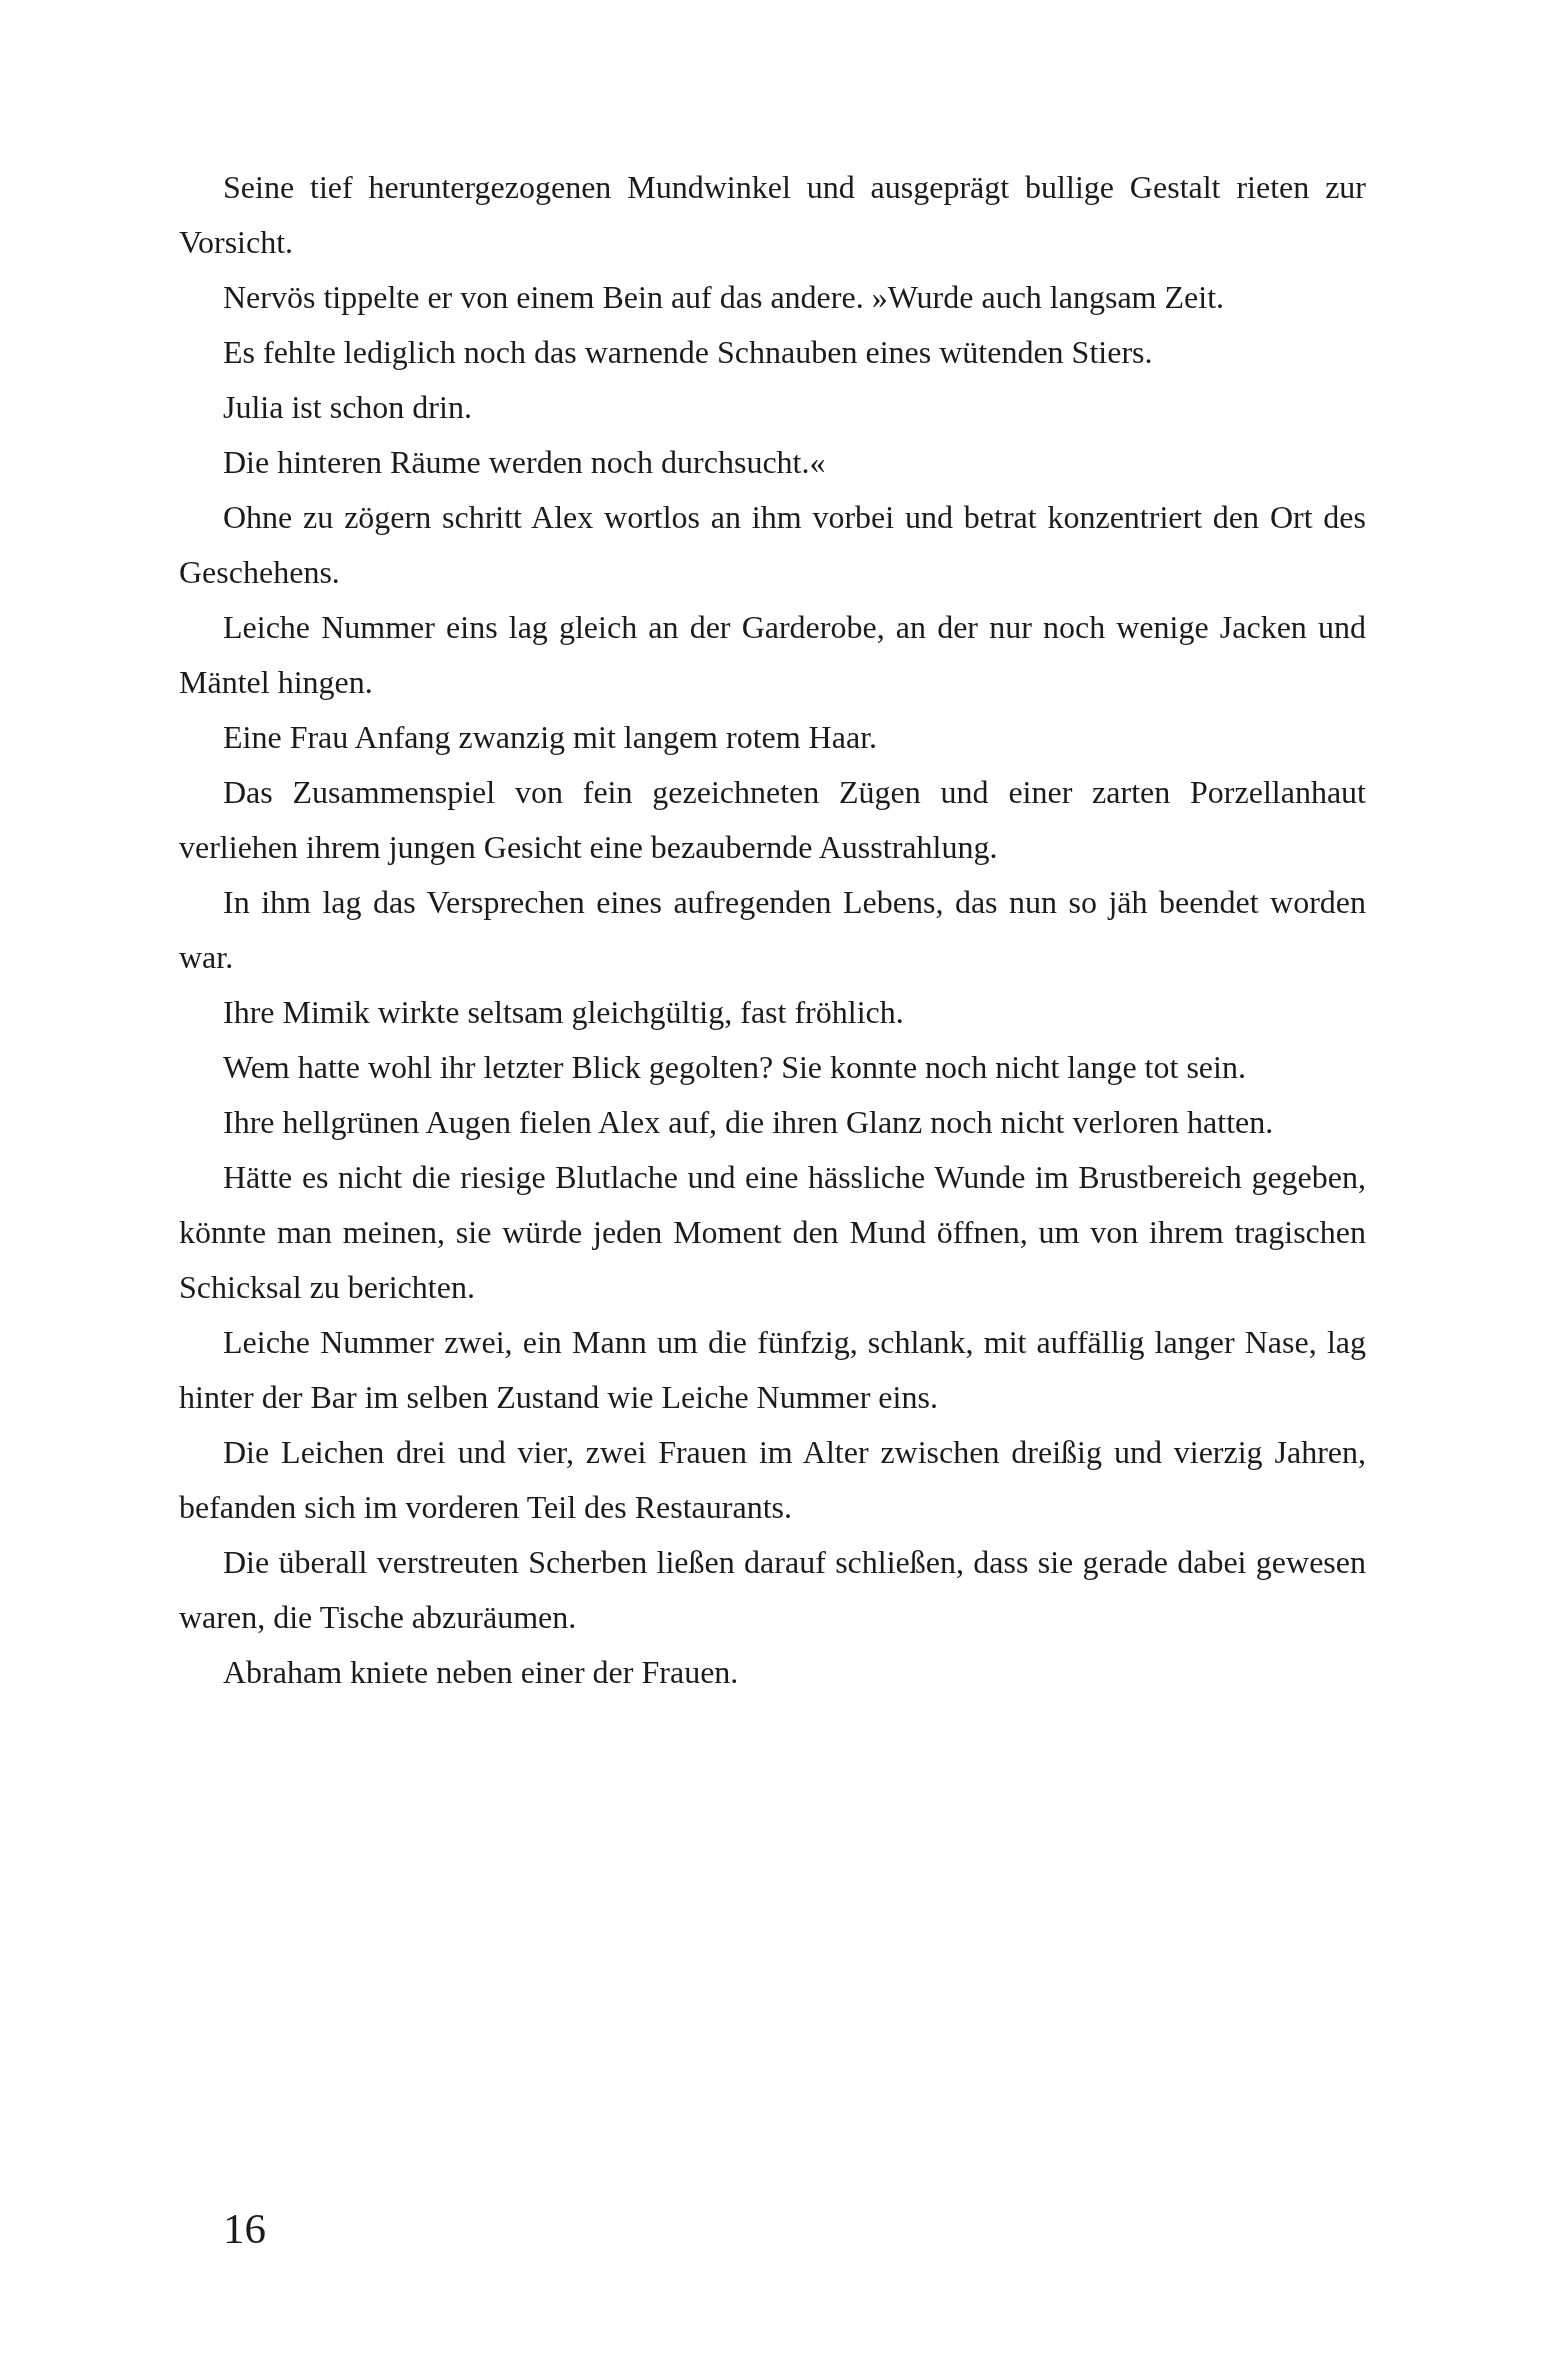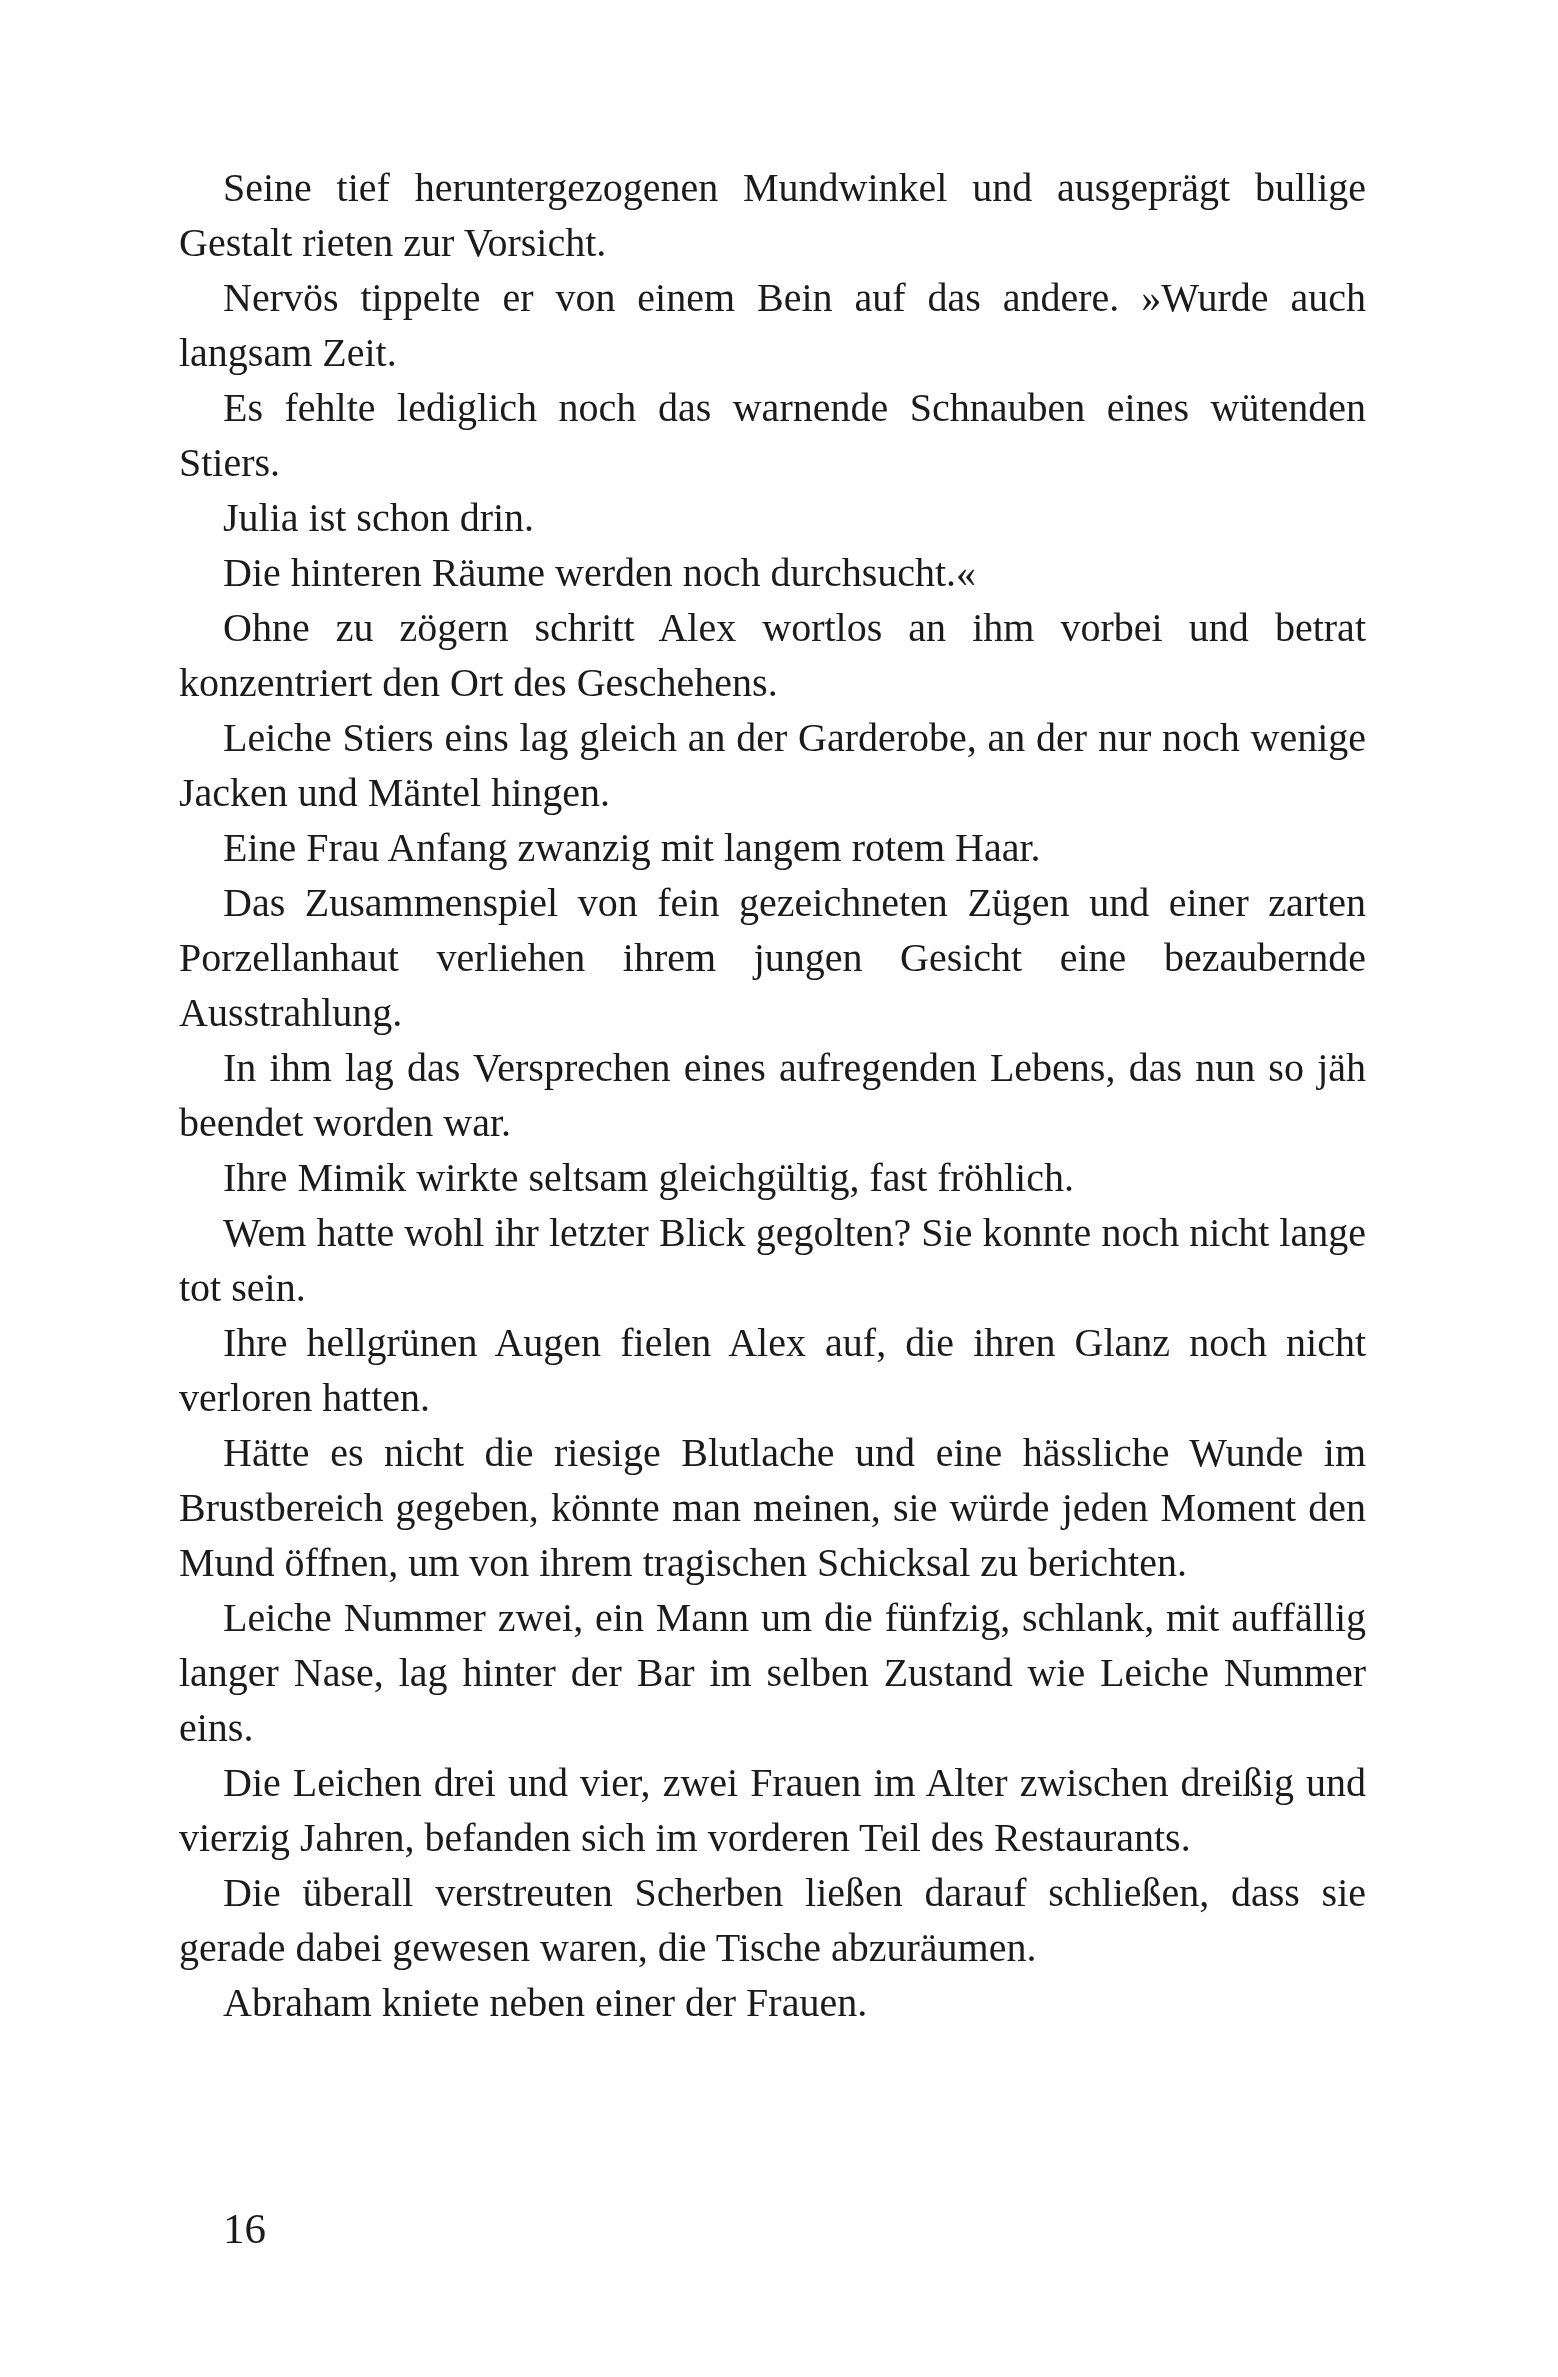--- a/index.html
+++ b/index.html
@@ -14,21 +14,21 @@
     background: #ffffff;
     font-family: "Liberation Serif", "DejaVu Serif", serif;
     color: #1b1b1b;
     overflow: hidden;
   }
   .text-block {
     position: absolute;
     left: 179px;
     top: 160px;
     width: 1187px;
-    font-size: 40px;
+    font-size: 32px;
     line-height: 55px;
     text-align: justify;
     hyphens: auto;
     -webkit-hyphens: auto;
   }
   .text-block p {
     margin: 0;
     padding: 0;
     text-indent: 44px;
   }
@@ -45,21 +45,21 @@
 <body>
 
 <div class="page">
   <div class="text-block">
       <p>Seine tief heruntergezogenen Mundwinkel und ausgeprägt bullige Gestalt rieten zur Vorsicht.</p>
       <p>Nervös tippelte er von einem Bein auf das andere. »Wurde auch langsam Zeit.</p>
       <p>Es fehlte lediglich noch das warnende Schnauben eines wütenden Stiers.</p>
       <p>Julia ist schon drin.</p>
       <p>Die hinteren Räume werden noch durchsucht.«</p>
       <p>Ohne zu zögern schritt Alex wortlos an ihm vorbei und betrat konzentriert den Ort des Geschehens.</p>
-      <p>Leiche Stiers eins lag gleich an der Garderobe, an der nur noch wenige Jacken und Mäntel hingen.</p>
+      <p>Leiche Nummer eins lag gleich an der Garderobe, an der nur noch wenige Jacken und Mäntel hingen.</p>
       <p>Eine Frau Anfang zwanzig mit langem rotem Haar.</p>
       <p>Das Zusammenspiel von fein gezeichneten Zügen und einer zarten Porzellanhaut verliehen ihrem jungen Gesicht eine bezaubernde Ausstrahlung.</p>
       <p>In ihm lag das Versprechen eines aufregenden Lebens, das nun so jäh beendet worden war.</p>
       <p>Ihre Mimik wirkte seltsam gleichgültig, fast fröhlich.</p>
       <p>Wem hatte wohl ihr letzter Blick gegolten? Sie konnte noch nicht lange tot sein.</p>
       <p>Ihre hellgrünen Augen fielen Alex auf, die ihren Glanz noch nicht verloren hatten.</p>
       <p>Hätte es nicht die riesige Blutlache und eine hässliche Wunde im Brustbereich gegeben, könnte man meinen, sie würde jeden Moment den Mund öffnen, um von ihrem tragischen Schicksal zu berichten.</p>
       <p>Leiche Nummer zwei, ein Mann um die fünfzig, schlank, mit auffällig langer Nase, lag hinter der Bar im selben Zustand wie Leiche Nummer eins.</p>
       <p>Die Leichen drei und vier, zwei Frauen im Alter zwischen dreißig und vierzig Jahren, befanden sich im vorderen Teil des Restaurants.</p>
       <p>Die überall verstreuten Scherben ließen darauf schließen, dass sie gerade dabei gewesen waren, die Tische abzuräumen.</p>

